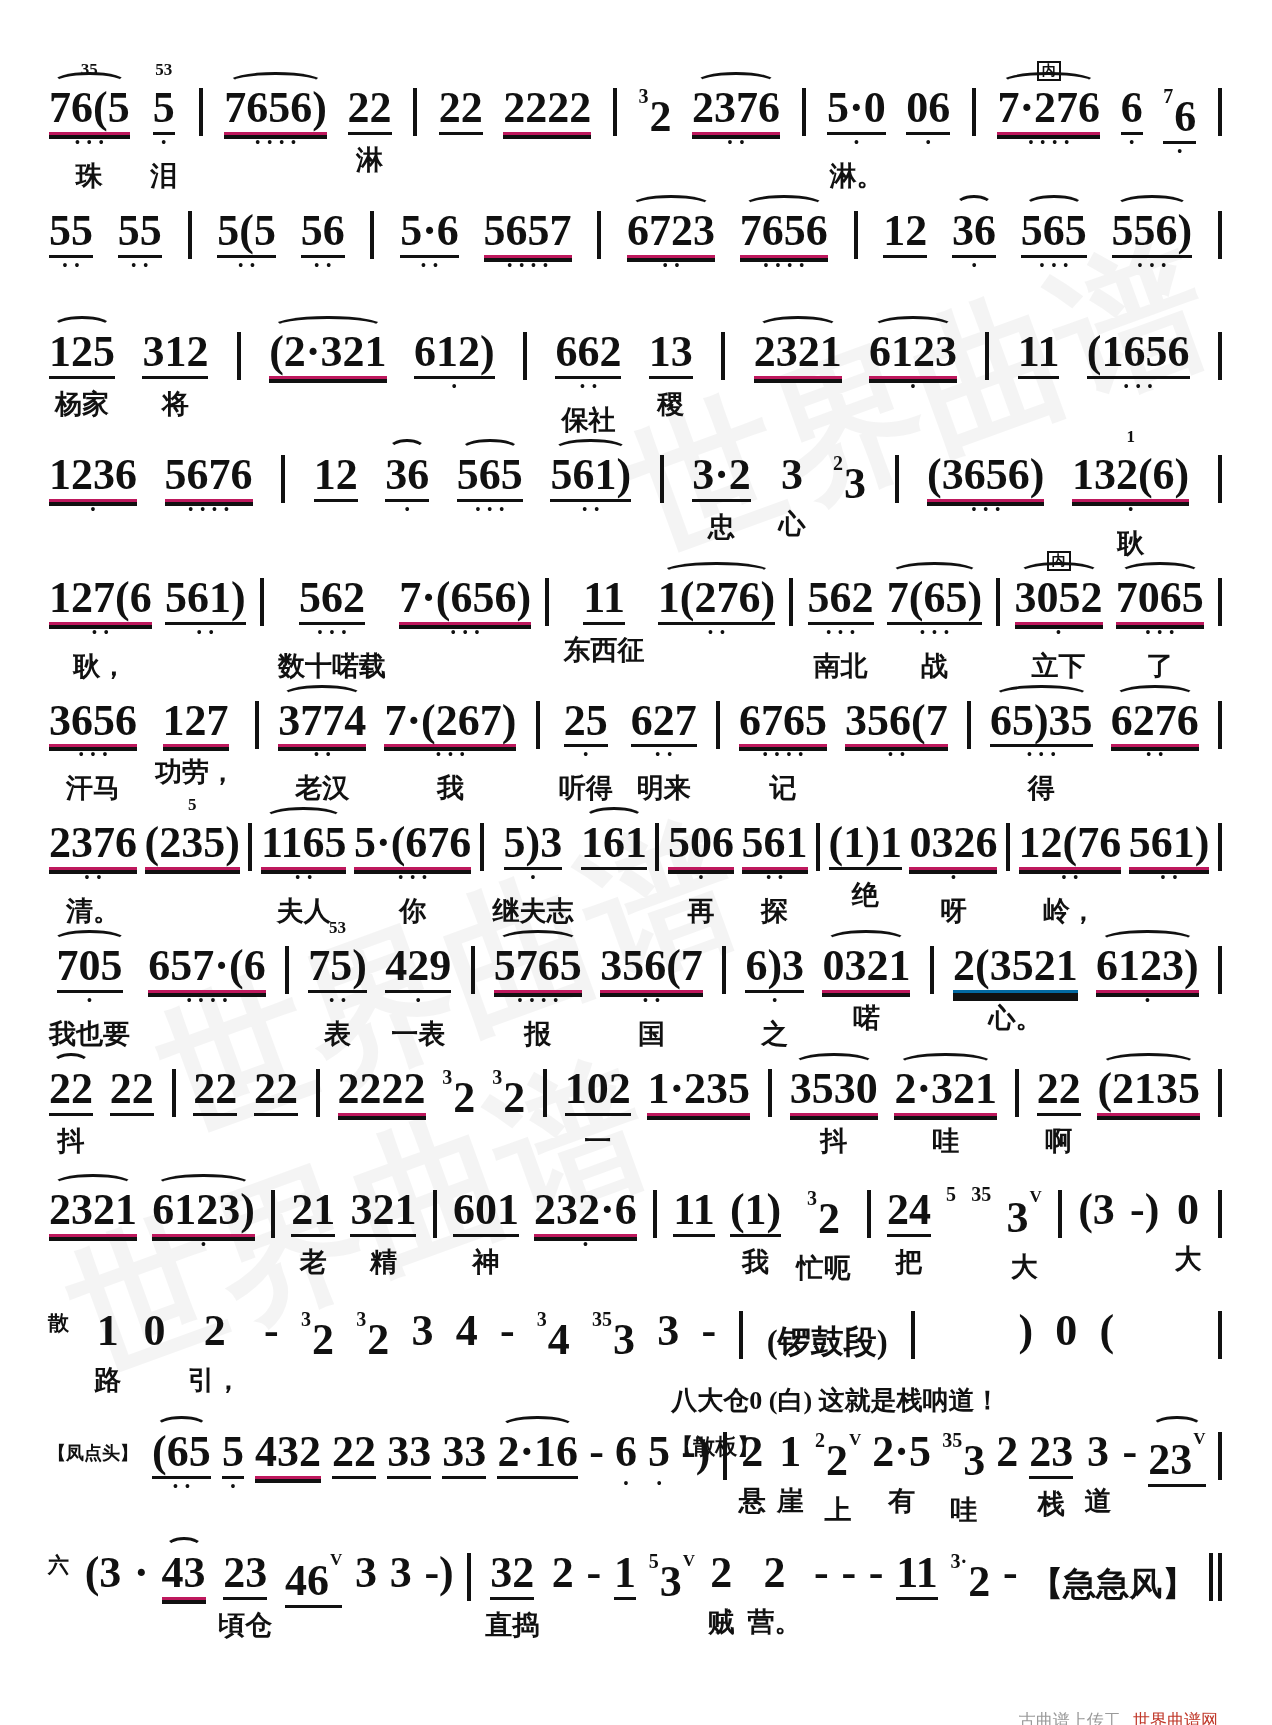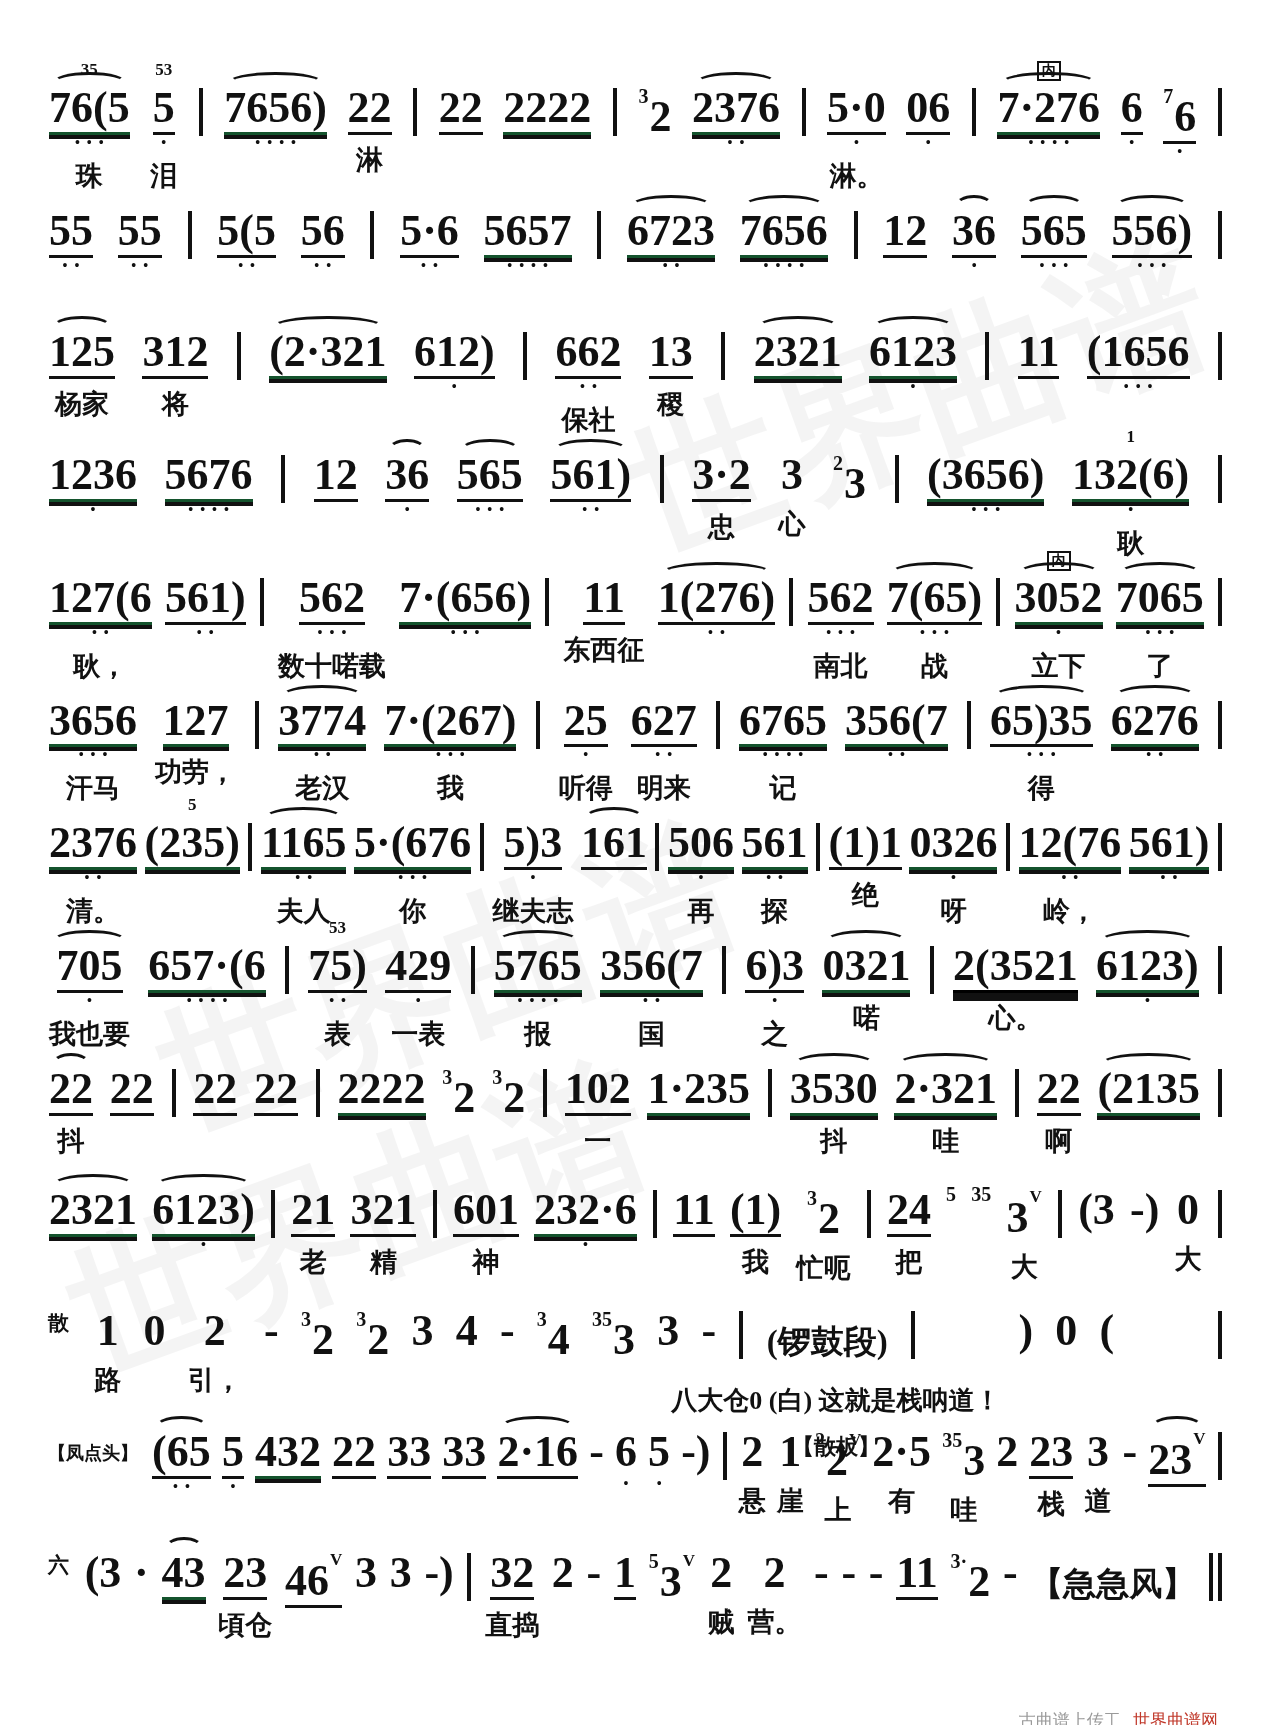--- a/index.html
+++ b/index.html
@@ -1,27 +1,27 @@
 <!DOCTYPE html>
 <html><head>
 <meta charset="utf-8">
 <style>
   html,body{margin:0;padding:0;}
   body{
     width:1272px;height:1725px;background:#ffffff;position:relative;overflow:hidden;
     font-family:"Liberation Serif","DejaVu Serif",serif;color:#111;
   }
-  .sheet{position:absolute;left:0;top:0;right:0;bottom:0;padding:86px 48px 0 48px;box-sizing:border-box;text-align:center;}
+  .sheet{position:absolute;left:0;top:0;right:0;bottom:0;padding:86px 48px 0 48px;box-sizing:border-box;}
   .music-line{display:flex;justify-content:space-between;align-items:flex-start;margin-bottom:15px;min-height:106px;position:relative;}
   .cluster{display:flex;flex-direction:column;align-items:center;position:relative;margin:0 1px;}
   .nt{font-weight:bold;font-size:44px;line-height:1.02;white-space:nowrap;}
   .nt-in{display:inline-block;padding-bottom:1px;}
   .u1 .nt-in{border-bottom:3px solid #111;}
-  .u2 .nt-in{border-bottom:3px solid #14532d;box-shadow:0 4px 0 #111;}
-  .u3 .nt-in{border-bottom:3px solid #000000;box-shadow:0 4px 0 #111,0 8px 0 #111;}
+  .u2 .nt-in{border-bottom:3px solid #be185d;box-shadow:0 4px 0 #111;}
+  .u3 .nt-in{border-bottom:3px solid #0369a1;box-shadow:0 4px 0 #111,0 8px 0 #111;}
   .grace{font-size:20px;vertical-align:28px;font-weight:bold;margin-right:1px;}
   .vmark{font-size:17px;font-weight:bold;vertical-align:30px;margin-left:1px;}
   .sup{position:absolute;top:-25px;left:50%;transform:translateX(-50%);font-size:17px;font-weight:bold;line-height:1;white-space:nowrap;}
   .sup.box{border:2px solid #111;padding:1px 3px;font-size:14px;}
   .arc{position:absolute;top:-14px;left:3px;right:3px;height:16px;border:3px solid transparent;border-top-color:#111;border-radius:50%;}
   .dots{font-size:14px;font-weight:bold;line-height:10px;height:13px;letter-spacing:7px;margin-top:3px;text-indent:7px;}
   .lyric{font-size:27px;margin-top:7px;white-space:nowrap;font-weight:bold;}
   .bar{width:4px;height:48px;background:#111;margin:2px 2px 0 2px;flex:none;}
   .bar.end{width:13px;background:none;border-left:4px solid #111;border-right:4px solid #111;box-sizing:border-box;}
   .lbl{font-size:33px;font-weight:bold;padding-top:11px;white-space:nowrap;}

